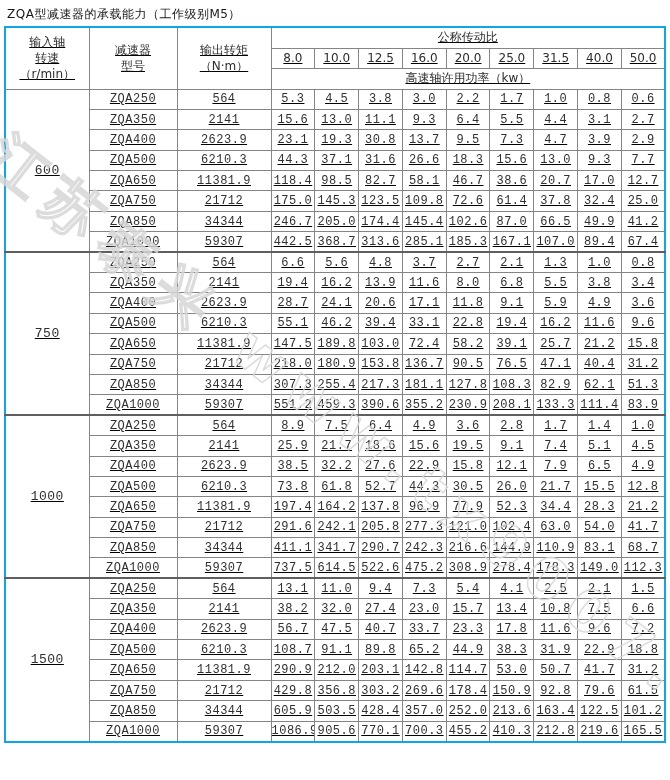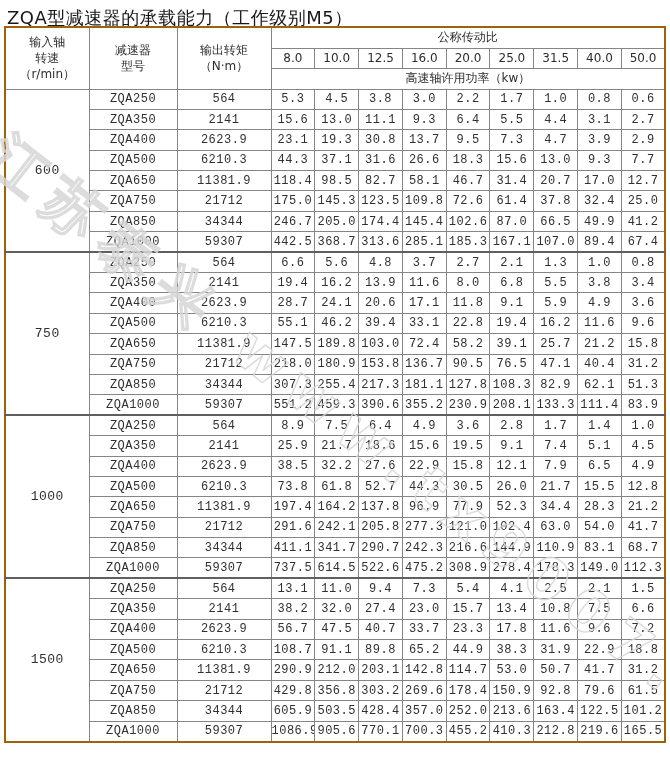--- a/index.html
+++ b/index.html
@@ -6,33 +6,34 @@
   html, body { width: 670px; height: 780px; }
   body {
     position: relative;
     background: #ffffff;
     font-family: "DejaVu Sans", "Liberation Sans", sans-serif;
     overflow: hidden;
   }
   .page-title {
     position: absolute;
     left: 7px; top: 6px;
-    font-size: 18px;
+    font-size: 12px;
     color: #171717;
     letter-spacing: 0.5px;
     white-space: nowrap;
   }
   table.cap-table {
     position: absolute;
     left: 4px; top: 26px;
     width: 660px;
     border-collapse: collapse;
     table-layout: fixed;
-    border: 2px solid #a16207;
+    border: 2px solid #0ea5e9;
     background: transparent;
+    text-decoration: underline;
   }
   .cap-table th, .cap-table td {
     border: 1px solid #858585;
     text-align: center;
     vertical-align: middle;
     font-weight: normal;
     font-size: 12px;
     color: #2d2d2d;
     padding: 0;
     white-space: nowrap;
@@ -176,21 +177,21 @@
         <td class="power-cell">7.7</td>
       </tr>
       <tr>
         <td class="model-cell">ZQA650</td>
         <td class="torque-cell">11381.9</td>
         <td class="power-cell">118.4</td>
         <td class="power-cell">98.5</td>
         <td class="power-cell">82.7</td>
         <td class="power-cell">58.1</td>
         <td class="power-cell">46.7</td>
-        <td class="power-cell">31.4</td>
+        <td class="power-cell">38.6</td>
         <td class="power-cell">20.7</td>
         <td class="power-cell">17.0</td>
         <td class="power-cell">12.7</td>
       </tr>
       <tr>
         <td class="model-cell">ZQA750</td>
         <td class="torque-cell">21712</td>
         <td class="power-cell">175.0</td>
         <td class="power-cell">145.3</td>
         <td class="power-cell">123.5</td>

